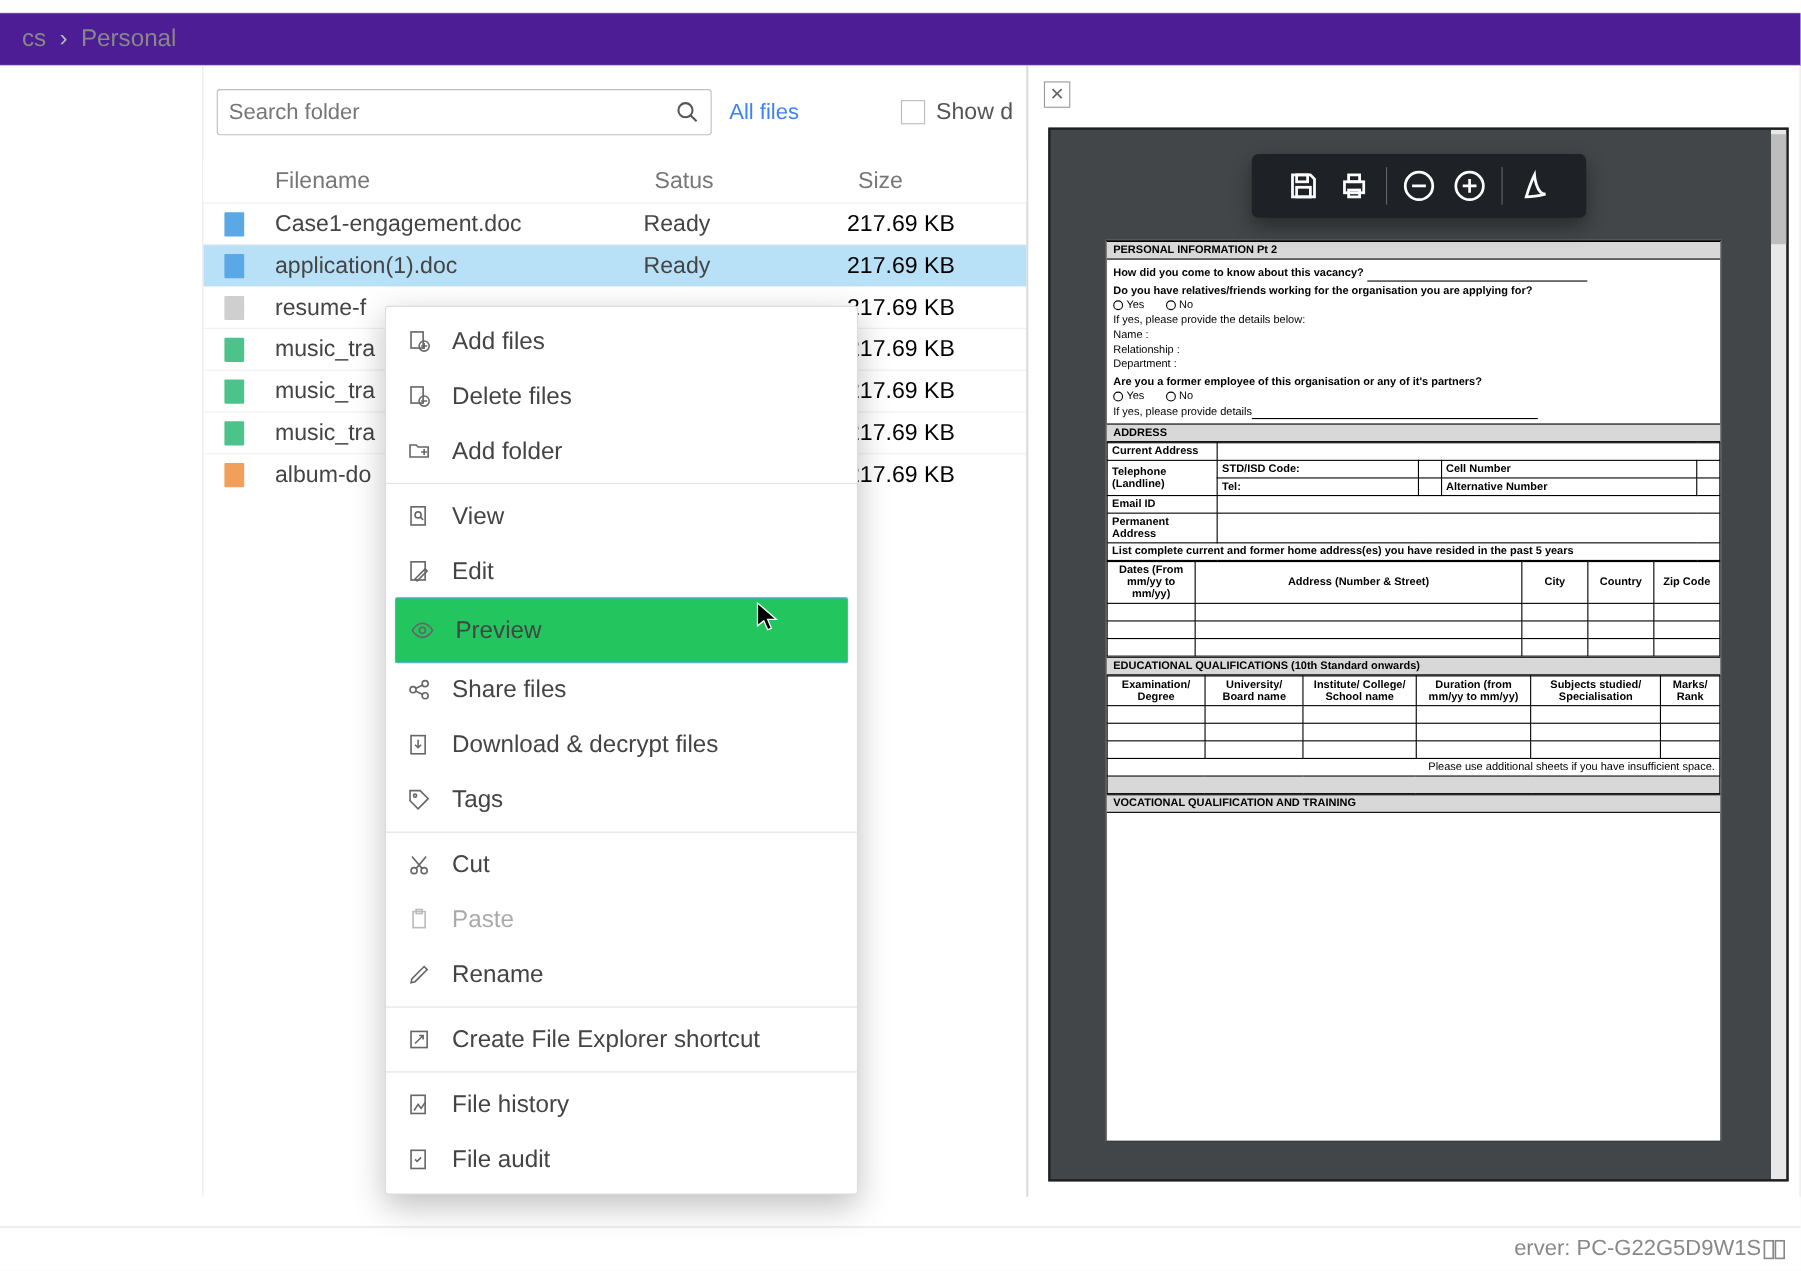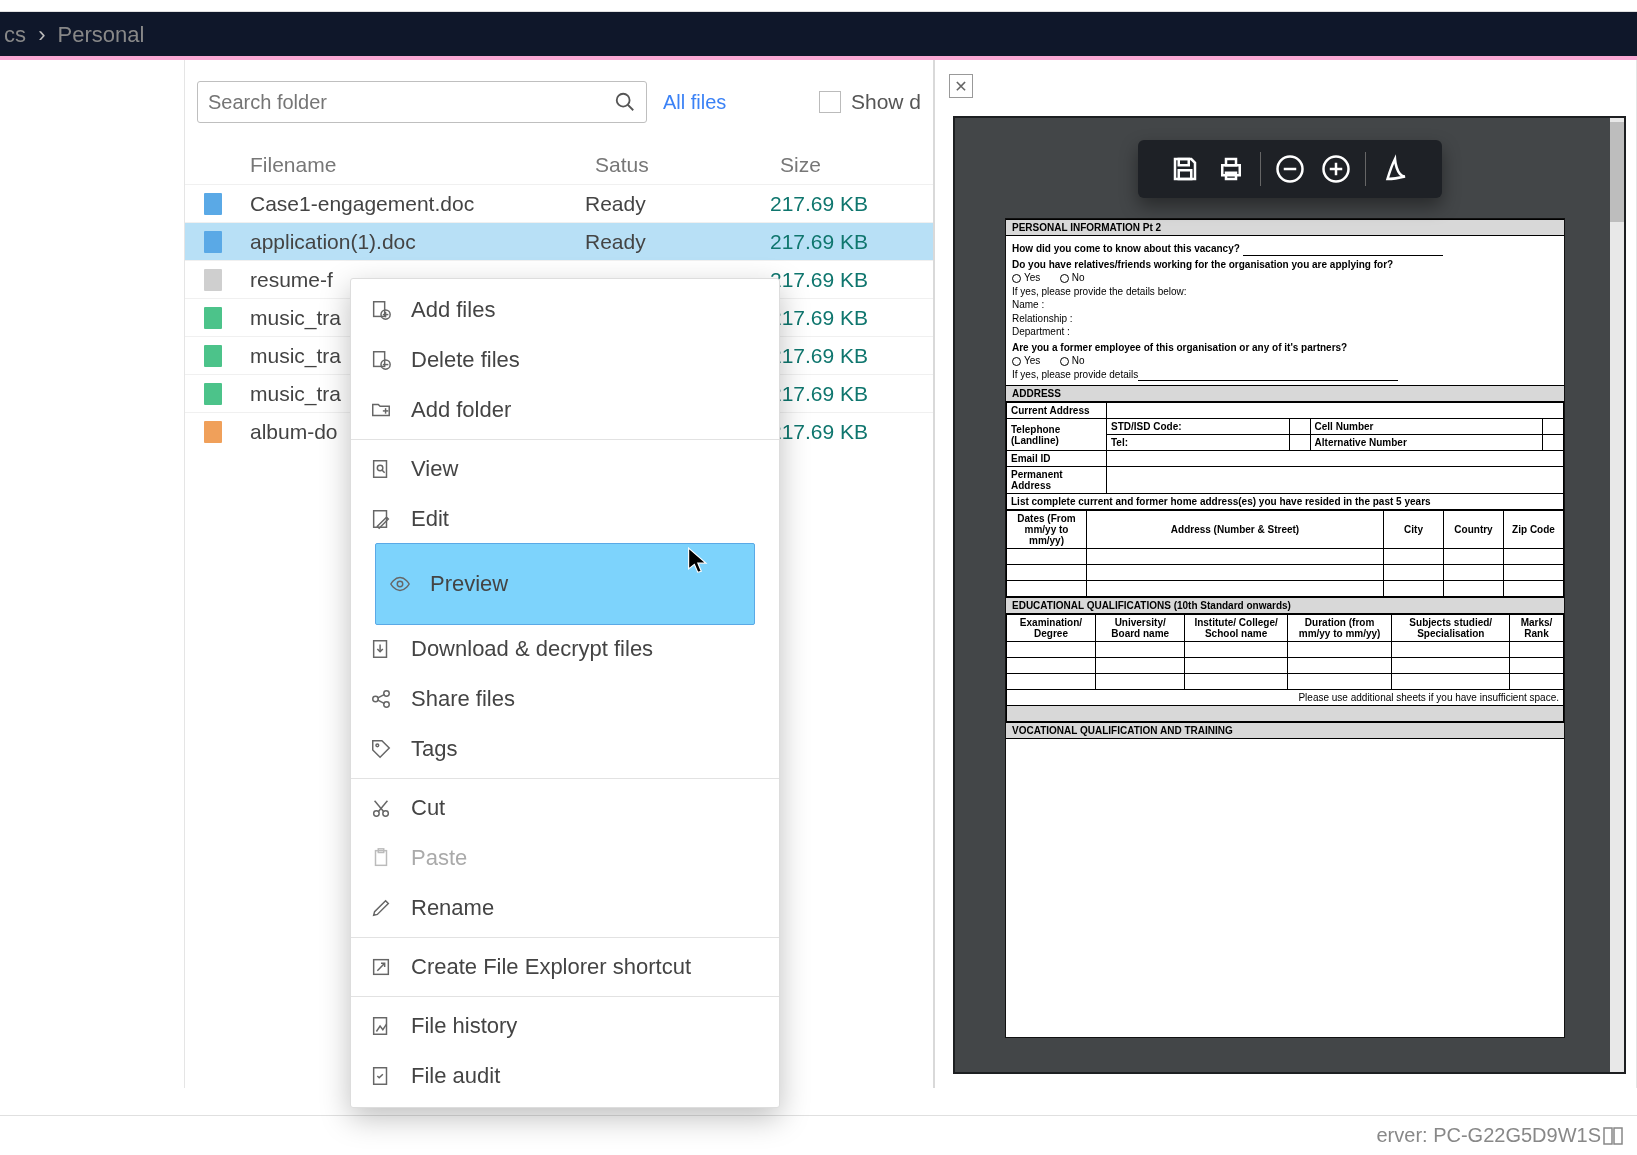--- a/index.html
+++ b/index.html
@@ -1,47 +1,47 @@
 <!DOCTYPE html>
 <html><head>
 <meta charset="utf-8">
 <style>
 *{box-sizing:border-box;margin:0;padding:0;font-family:"Segoe UI",Arial,sans-serif}
 body{background:#fff;width:1637px;height:1155px;position:relative;overflow:hidden;color:#333}
 .topbar{height:12px;border-bottom:1px solid #e0e0e0;background:#fff}
-.breadcrumb{height:48px;padding:10px 4px;font-size:22px;color:#888;border-bottom:4px solid #f9a8d4;background:#0f172a}
+.breadcrumb{height:48px;padding:10px 20px;font-size:22px;color:#888;border-bottom:1px solid #f9a8d4;background:#4c1d95}
 .breadcrumb .sep{margin:0 6px;color:#bbb}
 .main{display:flex;height:1028px;background:#f7f7f7}
 .leftgutter{width:185px;background:#fff;border-right:1px solid #e5e5e5}
 .filepanel{width:750px;background:#fff;border-right:2px solid #d9d9d9;padding:16px 0 0 0;position:relative}
 .controlsrow{display:flex;align-items:center;padding:0 12px 0 12px;gap:10px;height:52px}
 .searchwrap{flex:0 0 450px;height:42px;border:1px solid #bfbfbf;border-radius:3px;display:flex;align-items:center;padding:16px 10px;background:#fff}
 .searchwrap input{border:0;outline:0;font-size:20px;flex:1;color:#444;background:transparent}
 .searchwrap .sicon{width:22px;height:22px;color:#555}
 .allfiles{font-size:20px;color:#3b82f6;margin-left:6px}
 .showd{display:flex;align-items:center;gap:10px;margin-left:auto}
 .chk{width:22px;height:22px;border:1px solid #bbb;background:#fff}
 .showdlabel{font-size:21px;color:#555;white-space:nowrap}
 .table{width:100%;margin-top:18px}
 .thead,.trow{display:grid;grid-template-columns:55px 345px 185px 165px;align-items:center;height:38px;font-size:21px}
 .thead{color:#777;border-bottom:0;background:#fff}
 .thead .cell{padding:6px 10px;border-right:0}
 .trow{border-top:1px solid #f0f0f0}
 .trow .fn{color:#444;padding-left:10px;white-space:nowrap;overflow:hidden;text-overflow:ellipsis}
 .trow .st{color:#444}
-.trow .sz{color:#0f766e}
+.trow .sz{color:#000000}
 .trow.selected{background:#b8e0f6}
 .ficon{width:18px;height:22px;margin:0 auto;background:#d9d9d9;border-radius:1px;position:relative}
 .ficon.blue{background:#5aa9e6}
 .ficon.gray{background:#cfcfcf}
 .ficon.green{background:#4cc38a}
 .ficon.orange{background:#f0a05a}
 .ctxmenu{position:absolute;left:350px;top:278px;width:430px;background:#fff;box-shadow:0 10px 30px rgba(0,0,0,.25);border:1px solid #ddd;border-radius:3px;z-index:50;padding:6px 0}
 .ctxmenu .mi{display:flex;align-items:center;gap:18px;padding:12px 18px;font-size:22px;color:#444;cursor:default}
-.ctxmenu .mi.hover{background:#7dd3fc;border:1px solid #5aa9e6;margin:-1px 24px;padding:27px 12px;border-radius:2px}
+.ctxmenu .mi.hover{background:#22c55e;border:1px solid #5aa9e6;margin:-1px 8px;padding:16px 12px;border-radius:2px}
 .ctxmenu .mi.disabled{color:#aaa}
 .ctxmenu .sep{height:1px;background:#e2e2e2;margin:4px 0}
 .mi .micon{width:24px;height:24px;flex:0 0 24px;color:#666;display:flex;align-items:center;justify-content:center}
 .mi .micon svg{width:22px;height:22px;stroke:#666;fill:none;stroke-width:1.6}
 .cursor{position:absolute;left:686px;top:547px;z-index:60}
 .cursor svg{width:26px;height:30px}
 .dragbar{position:absolute;left:156px;top:590px;width:18px;height:50px;display:flex;align-items:center;justify-content:center;color:#bbb;font-size:18px;letter-spacing:-4px}
 .previewpanel{flex:1;background:#fff;position:relative;padding:0;border-right:1px solid #e5e5e5}
 .closebtn{position:absolute;left:14px;top:14px;width:24px;height:24px;border:1px solid #999;color:#666;display:flex;align-items:center;justify-content:center;font-size:16px;background:#fff}
 .pdfframe{position:absolute;left:18px;top:56px;right:10px;bottom:14px;background:#434648;border:2px solid #1d1f21;overflow:hidden}
@@ -394,38 +394,38 @@
         <svg viewBox="0 0 24 24">
           <path d="M2 12s4-7 10-7 10 7 10 7-4 7-10 7-10-7-10-7z"></path>
           <circle cx="12" cy="12" r="3"></circle>
         </svg>
       </span>
       <span>Preview</span>
     </div>
   <div class="mi">
       <span class="micon">
         <svg viewBox="0 0 24 24">
-          <rect x="4" y="3" width="14" height="18"></rect>
-          <line x1="11" y1="7" x2="11" y2="15"></line>
-          <path d="M8 12l3 3 3-3"></path>
-        </svg>
-      </span>
-      <span>Download &amp; decrypt files</span>
-    </div>
-  <div class="mi">
-      <span class="micon">
-        <svg viewBox="0 0 24 24">
           <circle cx="6" cy="12" r="3"></circle>
           <circle cx="18" cy="6" r="3"></circle>
           <circle cx="18" cy="18" r="3"></circle>
           <line x1="8" y1="11" x2="16" y2="7"></line>
           <line x1="8" y1="13" x2="16" y2="17"></line>
         </svg>
       </span>
       <span>Share files</span>
+    </div>
+  <div class="mi">
+      <span class="micon">
+        <svg viewBox="0 0 24 24">
+          <rect x="4" y="3" width="14" height="18"></rect>
+          <line x1="11" y1="7" x2="11" y2="15"></line>
+          <path d="M8 12l3 3 3-3"></path>
+        </svg>
+      </span>
+      <span>Download &amp; decrypt files</span>
     </div>
   <div class="mi">
       <span class="micon">
         <svg viewBox="0 0 24 24">
           <path d="M3 3h10l8 8-10 10-8-8z"></path>
           <circle cx="8" cy="8" r="1.5"></circle>
         </svg>
       </span>
       <span>Tags</span>
     </div>

